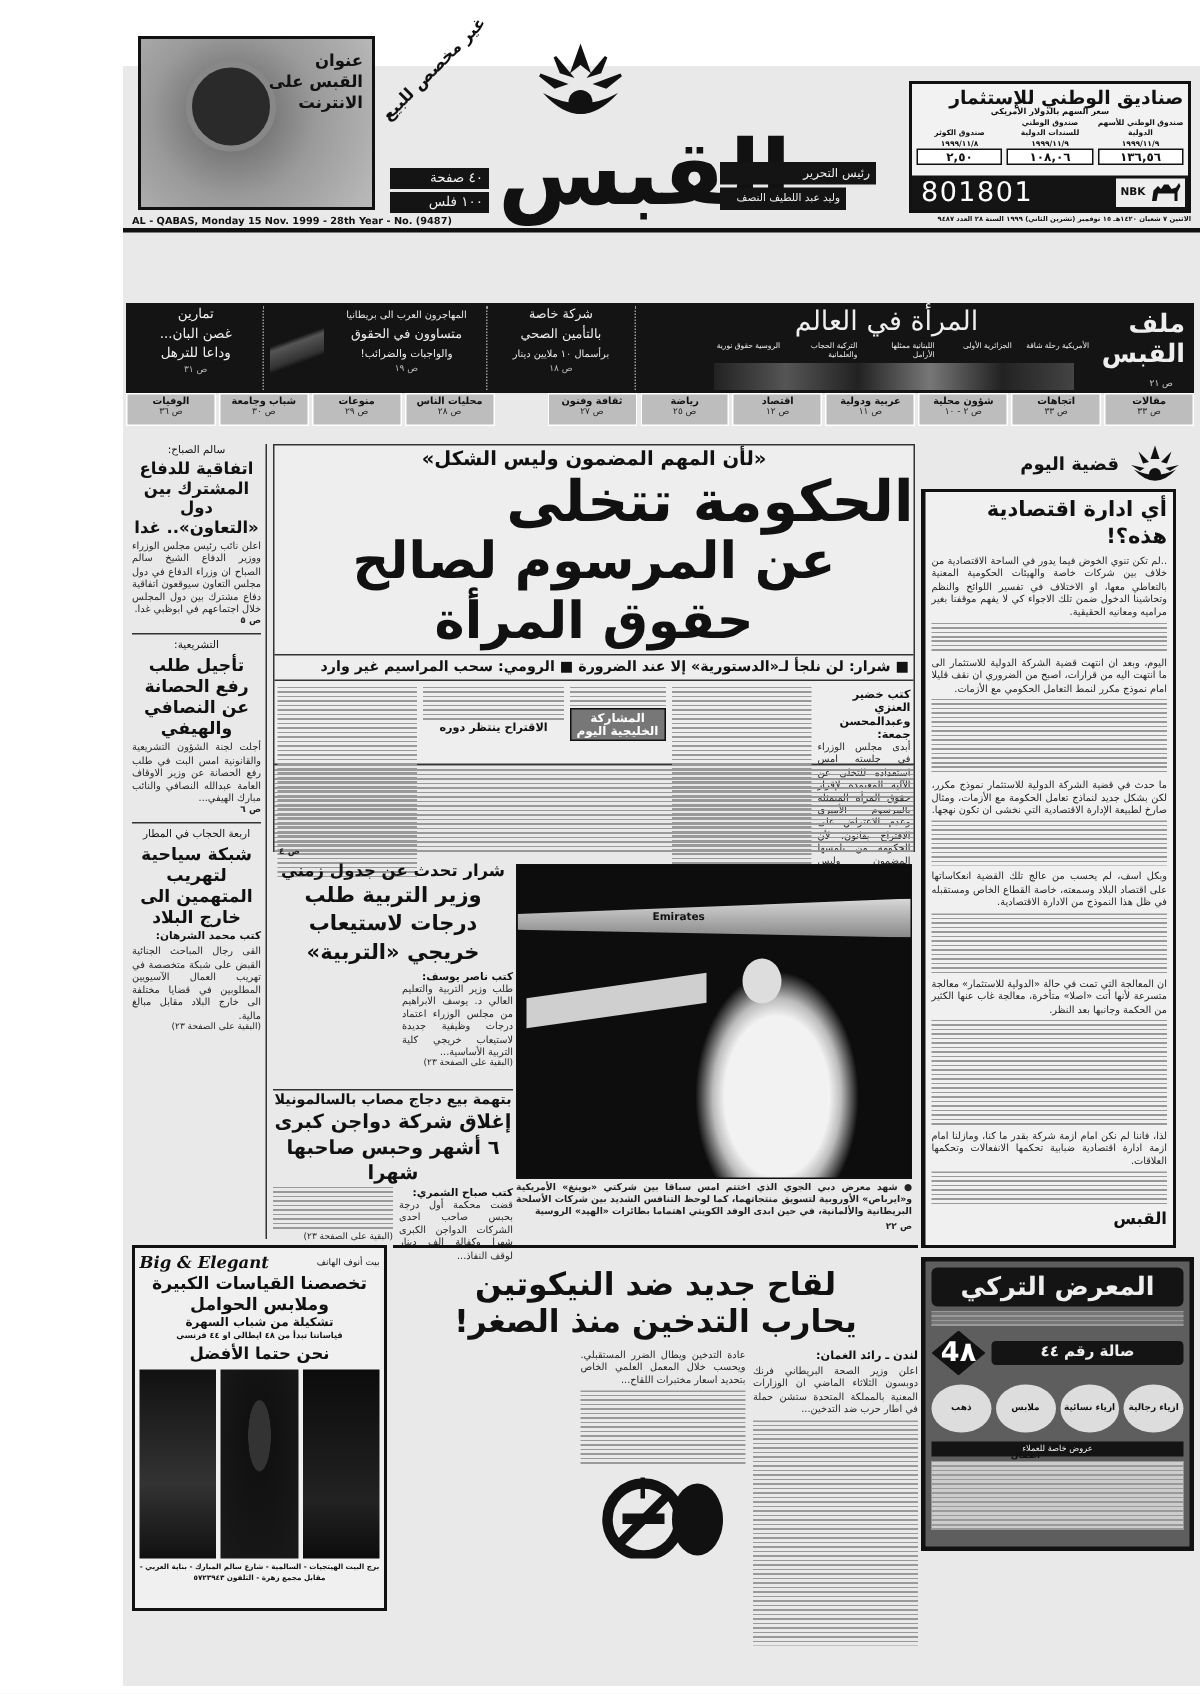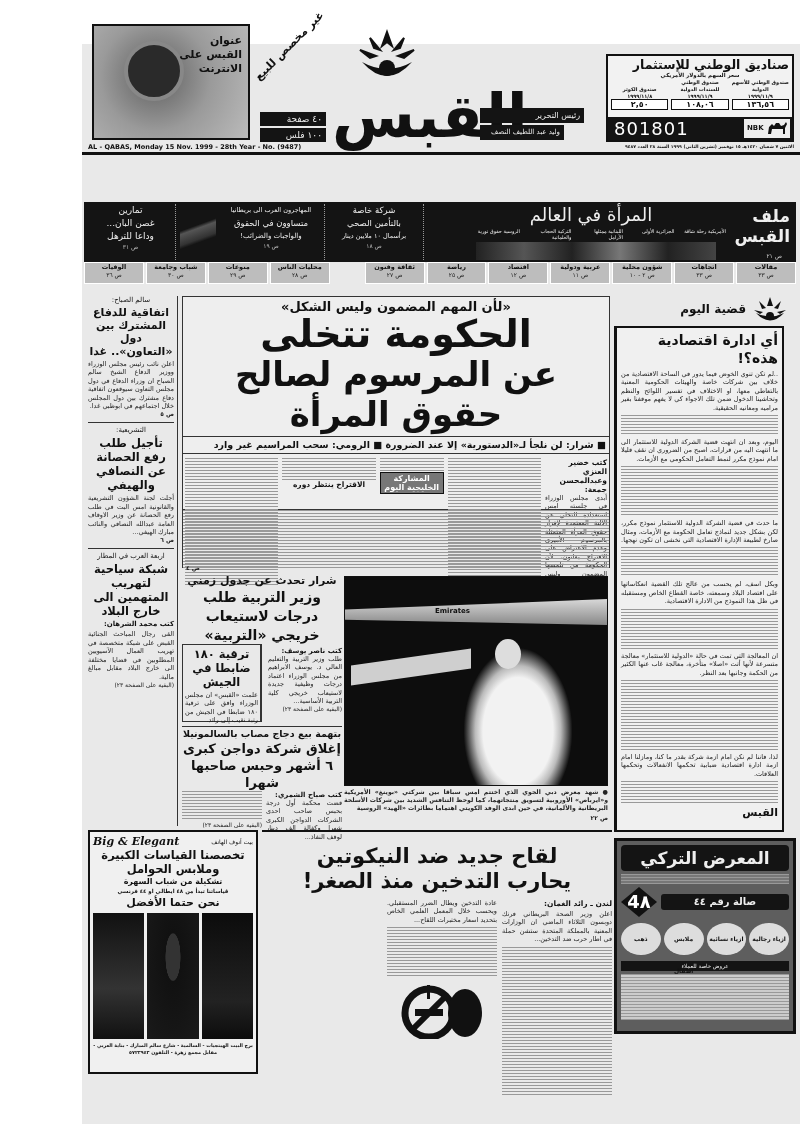--- a/index.html
+++ b/index.html
@@ -176,31 +176,31 @@
     </div>
     <div style="border-top:1px solid #333;margin:5px 0 3px"></div>
     <div>
       <div class="rtl" style="font-size:7px;text-align:center">التشريعية:</div>
       <div class="rtl ttl" style="font-size:11.5px;line-height:14px;text-align:center;margin:2px 0">تأجيل طلب رفع الحصانة عن النصافي والهيفي</div>
       <div class="body-txt">أجلت لجنة الشؤون التشريعية والقانونية امس البت في طلب رفع الحصانة عن وزير الاوقاف العامة عبدالله النصافي والنائب مبارك الهيفي...</div>
       <div class="pg rtl" style="font-weight:bold">ص ٦</div>
     </div>
     <div style="border-top:1px solid #333;margin:5px 0 3px"></div>
     <div>
-      <div class="rtl" style="font-size:7px;text-align:center">اربعة العرب في المطار</div>
+      <div class="rtl" style="font-size:7px;text-align:center">اربعة الحجاب في المطار</div>
       <div class="rtl ttl" style="font-size:11.5px;line-height:14px;text-align:center;margin:2px 0">شبكة سياحية لتهريب المتهمين الى خارج البلاد</div>
       <div class="rtl ttl" style="font-size:7px;margin-bottom:2px">كتب محمد الشرهان:</div>
       <div class="body-txt">القى رجال المباحث الجنائية القبض على شبكة متخصصة في تهريب العمال الآسيويين المطلوبين في قضايا مختلفة الى خارج البلاد مقابل مبالغ مالية.</div>
       <div class="pg rtl">(البقية على الصفحة ٢٣)</div>
     </div>
   </div>
 
   <div class="abs" style="left:100px;top:252px;width:428px;height:214px;border:1px solid #333;background:#eee;">
     <div class="rtl" style="font-size:13px;text-align:center;font-weight:bold;letter-spacing:2px;margin-top:2px">«لأن المهم المضمون وليس الشكل»</div>
-    <div class="rtl ttl" style="font-size:38px;line-height:40px;text-align:center;font-weight:900">الحكومة تتخلى</div>
+    <div class="rtl ttl" style="font-size:38px;line-height:40px;text-align:right;font-weight:900">الحكومة تتخلى</div>
     <div class="rtl ttl" style="font-size:34px;line-height:40px;text-align:center;font-weight:900">عن المرسوم لصالح حقوق المرأة</div>
     <div class="rtl" style="font-size:9.5px;line-height:14px;font-weight:bold;border-top:1px solid #333;border-bottom:1px solid #333;padding:1px 3px;margin:2px 0">■ شرار: لن نلجأ لـ«الدستورية» إلا عند الضرورة ■ الرومي: سحب المراسيم غير وارد</div>
     <div style="display:flex;flex-direction:row-reverse;gap:4px;padding:2px">
       <div style="width:62px">
         <div class="rtl ttl" style="font-size:7.5px;line-height:9px">كتب خضير العنزي وعبدالمحسن جمعة:</div>
         <div class="body-txt">أبدى مجلس الوزراء في جلسته امس استعداده للتخلي عن الآلية المعتمدة لإقرار حقوق المرأة المتمثلة بالمرسوم الأميري وعدم الاعتراض على الاقتراح بقانون، لأن الحكومة من تلمسها المضمون وليس الشكل...</div>
       </div>
       <div style="flex:1" class="body-txt stripe"></div>
       <div style="width:64px">
         <div class="body-txt stripe" style="height:14px"></div>
@@ -216,24 +216,20 @@
 
   <div class="abs stripe" style="left:100px;top:466px;width:428px;height:58px;border-left:1px solid #333;border-right:1px solid #333;"></div>
   <div class="abs pg" style="left:104px;top:520px;font-weight:bold">ص ٤</div>
 
   <div class="abs" style="left:100px;top:530px;width:160px;height:130px;">
     <div class="rtl ttl" style="font-size:11px;line-height:14px;text-align:center">شرار تحدث عن جدول زمني</div>
     <div class="rtl ttl" style="font-size:14px;line-height:19px;text-align:center;font-weight:900">وزير التربية طلب درجات لاستيعاب خريجي «التربية»</div>
     <div class="rtl ttl" style="font-size:7px;margin-top:2px">كتب ناصر يوسف:</div>
     <div class="body-txt" style="width:74px;margin-right:0;margin-left:auto">طلب وزير التربية والتعليم العالي د. يوسف الابراهيم من مجلس الوزراء اعتماد درجات وظيفية جديدة لاستيعاب خريجي كلية التربية الأساسية...</div>
     <div class="pg rtl" style="width:74px;margin-left:auto">(البقية على الصفحة ٢٣)</div>
-  </div>
-  <div class="abs" style="left:100px;top:600px;width:80px;height:78px;border:1px solid #333;border-right:2px solid #333;">
-    <div class="rtl ttl" style="font-size:11.5px;line-height:14px;text-align:center;margin-top:2px">ترقية ١٨٠ ضابطا في الجيش</div>
-    <div class="body-txt" style="padding:2px">علمت «القبس» ان مجلس الوزراء وافق على ترقية ١٨٠ ضابطا في الجيش من رتبة نقيب إلى رائد.</div>
   </div>
   <div class="abs" style="left:100px;top:682px;width:160px;height:100px;border-top:1px solid #333;">
     <div class="rtl ttl" style="font-size:9.5px;line-height:13px;text-align:center">بتهمة بيع دجاج مصاب بالسالمونيلا</div>
     <div class="rtl ttl" style="font-size:13px;line-height:17px;text-align:center;font-weight:900">إغلاق شركة دواجن كبرى ٦ أشهر وحبس صاحبها شهرا</div>
     <div style="display:flex;flex-direction:row-reverse;gap:4px">
       <div style="width:76px">
         <div class="rtl ttl" style="font-size:7px">كتب صباح الشمري:</div>
         <div class="body-txt">قضت محكمة أول درجة بحبس صاحب احدى الشركات الدواجن الكبرى شهرا وكفالة الف دينار لوقف النفاذ...</div>
       </div>
       <div style="flex:1">

